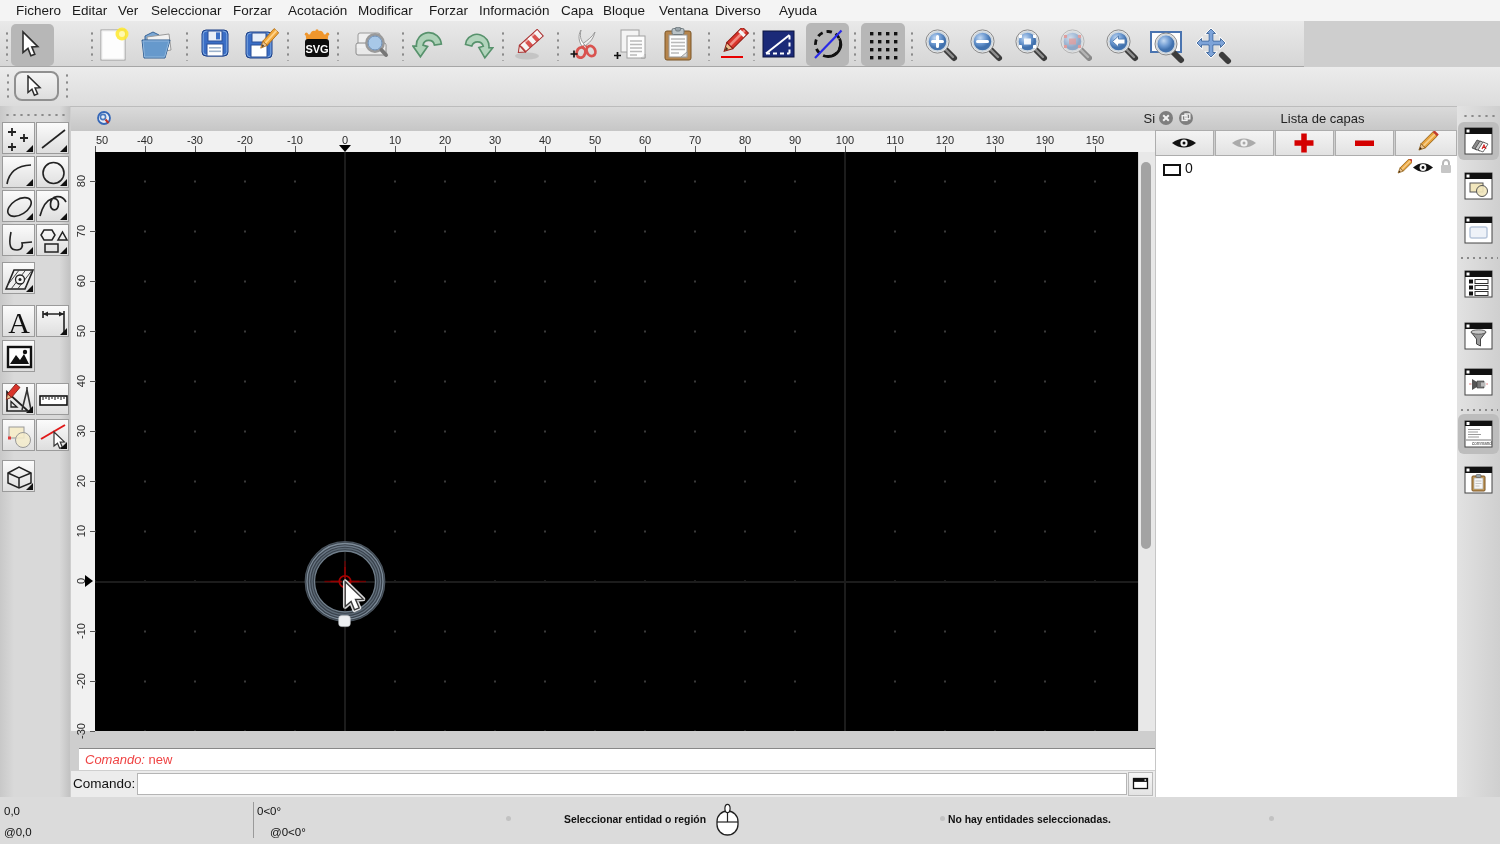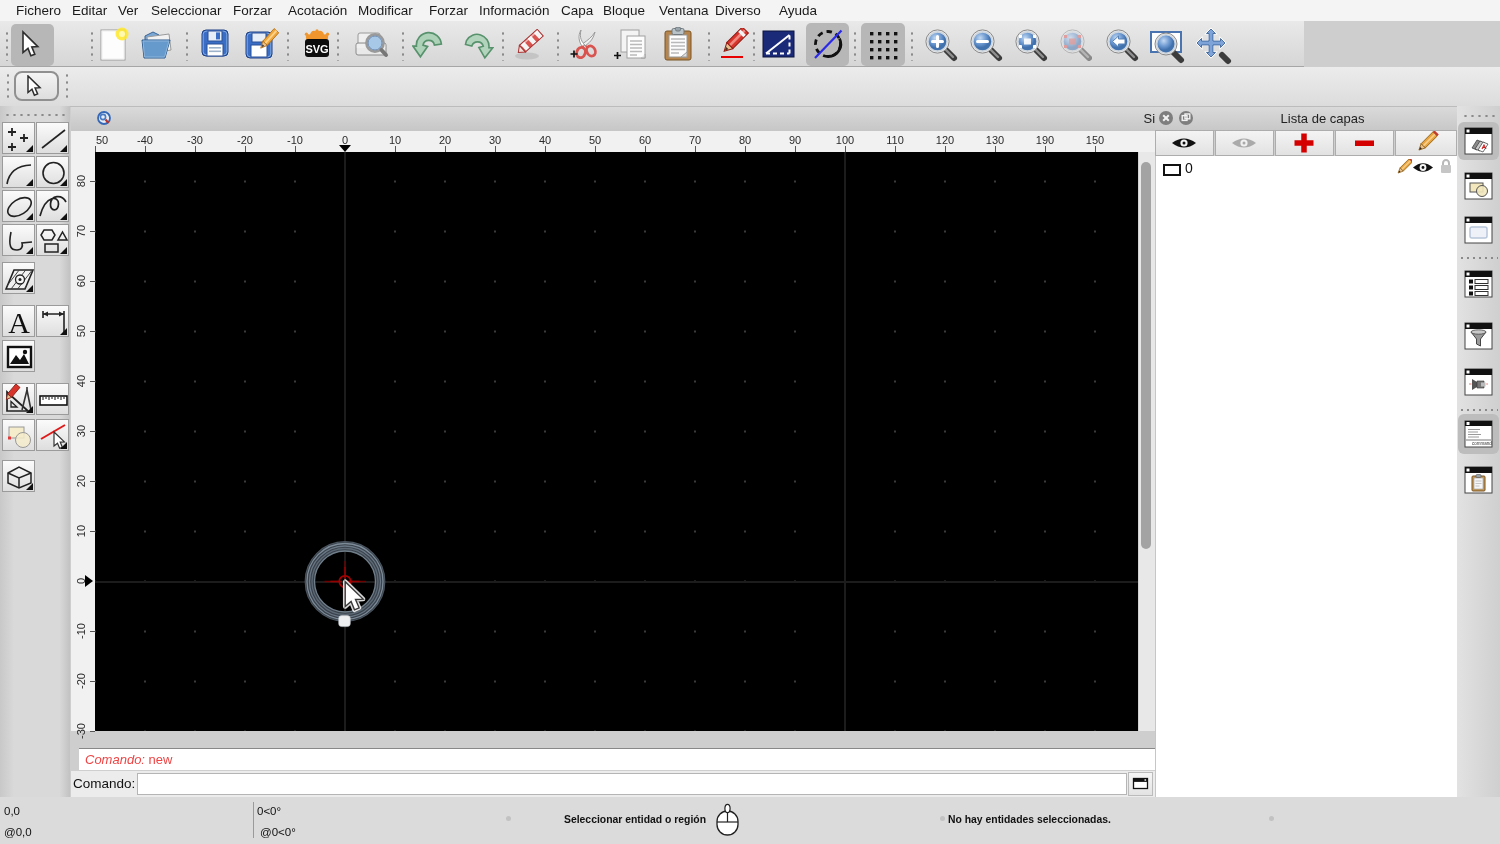--- a/index.html
+++ b/index.html
@@ -746,21 +746,21 @@
           </g>
         </svg></div>
 </div>
 </div>
 
 <div id="sbar" class="abs">
  <span style="position:absolute;left:4px;top:8px">0,0</span>
  <span style="position:absolute;left:4px;top:29px">@0,0</span>
  <div style="position:absolute;left:253px;top:5px;width:1px;height:36px;background:#9a9a9a"></div>
  <span style="position:absolute;left:257px;top:8px">0&lt;0°</span>
- <span style="position:absolute;left:260px;top:29px">@0&lt;0°</span>
+ <span style="position:absolute;left:270px;top:29px">@0&lt;0°</span>
  <div class="sdot" style="left:506px;top:19px"></div>
  <span style="position:absolute;left:564px;top:17px;font-weight:600;font-size:10.4px">Seleccionar entidad o región</span>
  <div id="mouseicon" style="position:absolute;left:714px;top:6px"><svg width="28" height="34">
   <rect x="3" y="8" width="21" height="24" rx="10.5" fill="#fff" stroke="#222" stroke-width="1.3"></rect>
   <path d="M3,19 H24" stroke="#222" stroke-width="1.2"></path>
   <path d="M13.5,8 V19" stroke="#222" stroke-width="1.2"></path>
   <ellipse cx="13.5" cy="5.5" rx="2.6" ry="4.2" fill="#fff" stroke="#222" stroke-width="1.2"></ellipse>
  </svg></div>
  <div class="sdot" style="left:940px;top:19px"></div>
  <span style="position:absolute;left:948px;top:17px;font-weight:600;font-size:10.4px">No hay entidades seleccionadas.</span>

